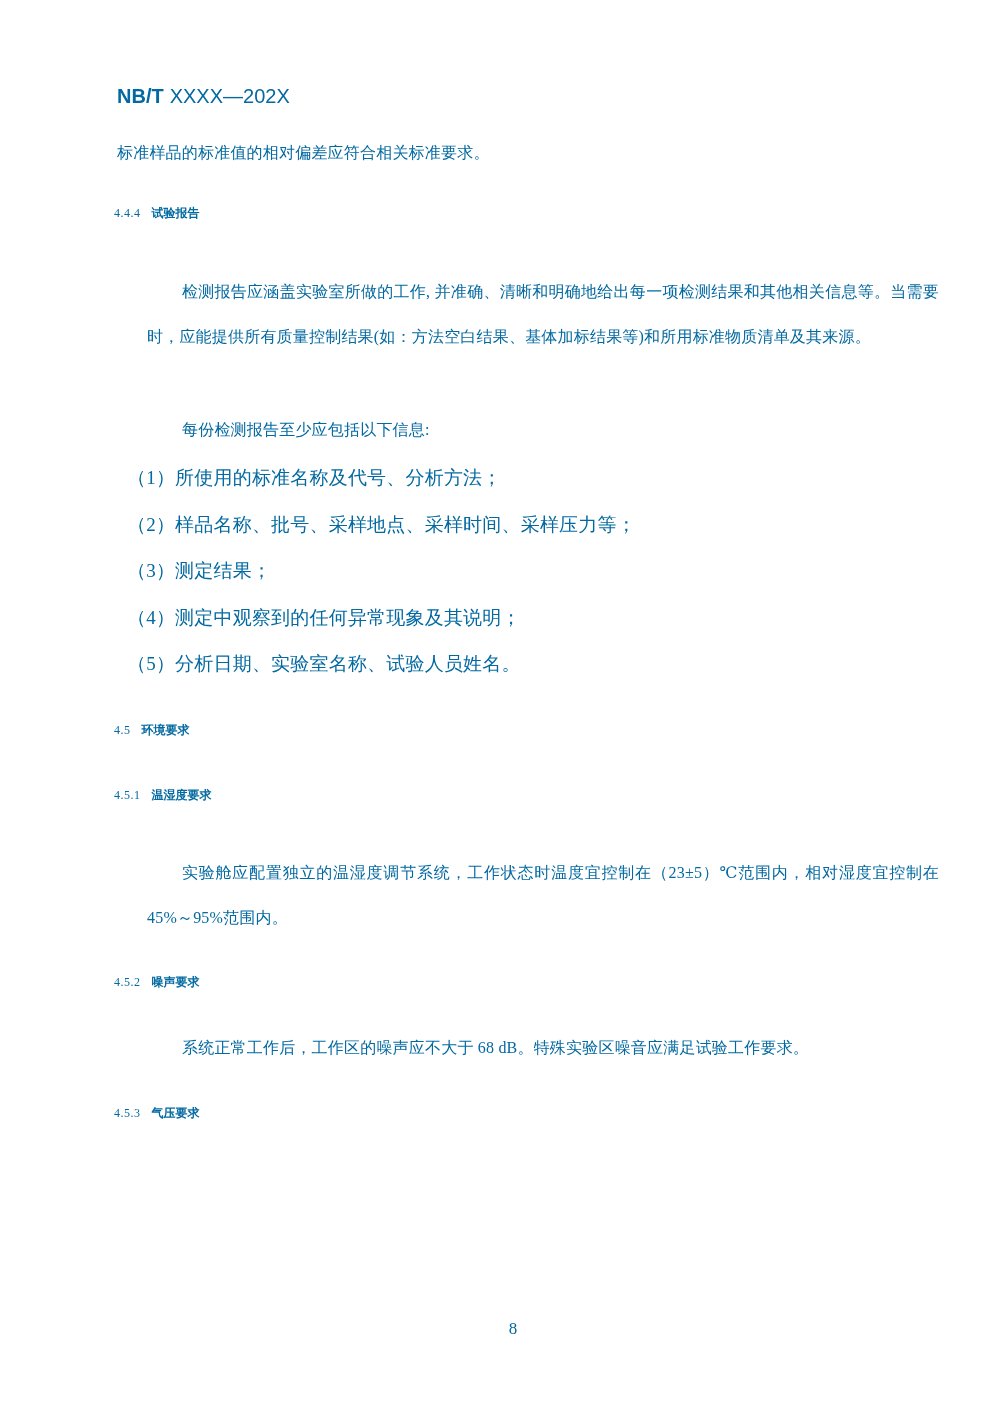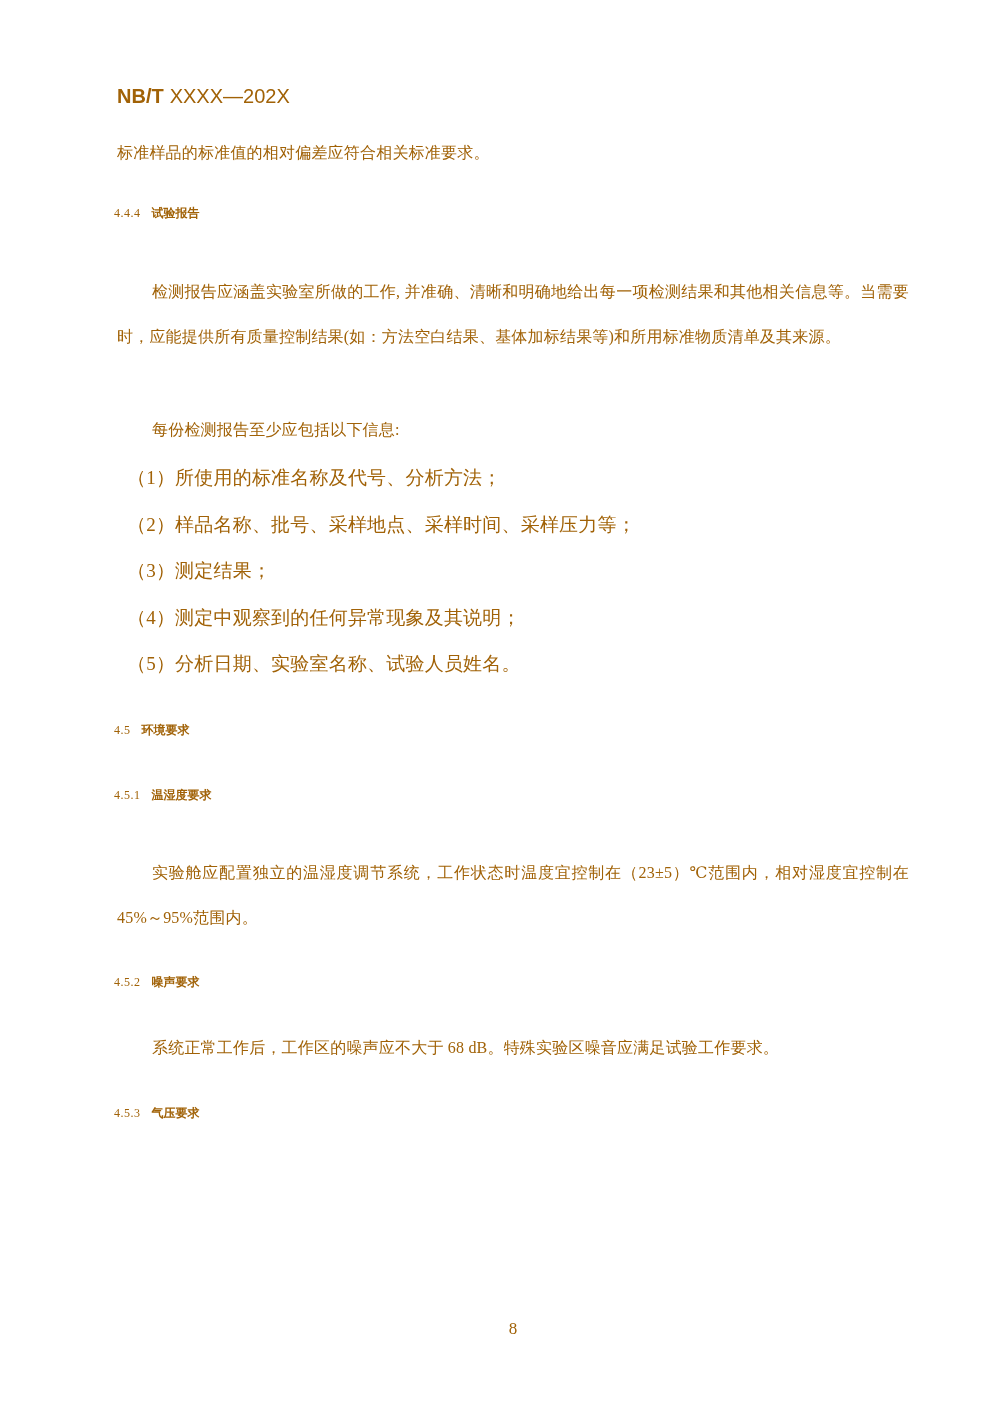--- a/index.html
+++ b/index.html
@@ -5,21 +5,21 @@
   html, body {
     margin: 0;
     padding: 0;
     background: #ffffff;
   }
   .page {
     position: relative;
     width: 1000px;
     height: 1415px;
     background: #ffffff;
-    color: #a16207;
+    color: #0369a1;
     font-family: "Liberation Serif", "DejaVu Serif", serif;
     overflow: hidden;
   }
   .doc-header {
     position: absolute;
     left: 117px;
     top: 84px;
     font-family: "Liberation Sans", "DejaVu Sans", sans-serif;
     font-size: 20px;
     line-height: 24px;
@@ -48,21 +48,21 @@
 
   .para {
     position: absolute;
     left: 117px;
     width: 792px;
     font-size: 16px;
     line-height: 45px;
     text-align: justify;
     letter-spacing: 0.2px;
   }
-  .para.indent { text-indent: 35px; }
+  .para.indent { text-indent: 35px; margin-left: 30px; }
 
   .list-item {
     position: absolute;
     left: 127px;
     font-size: 19px;
     line-height: 45px;
     white-space: nowrap;
     letter-spacing: 0.2px;
   }
 

